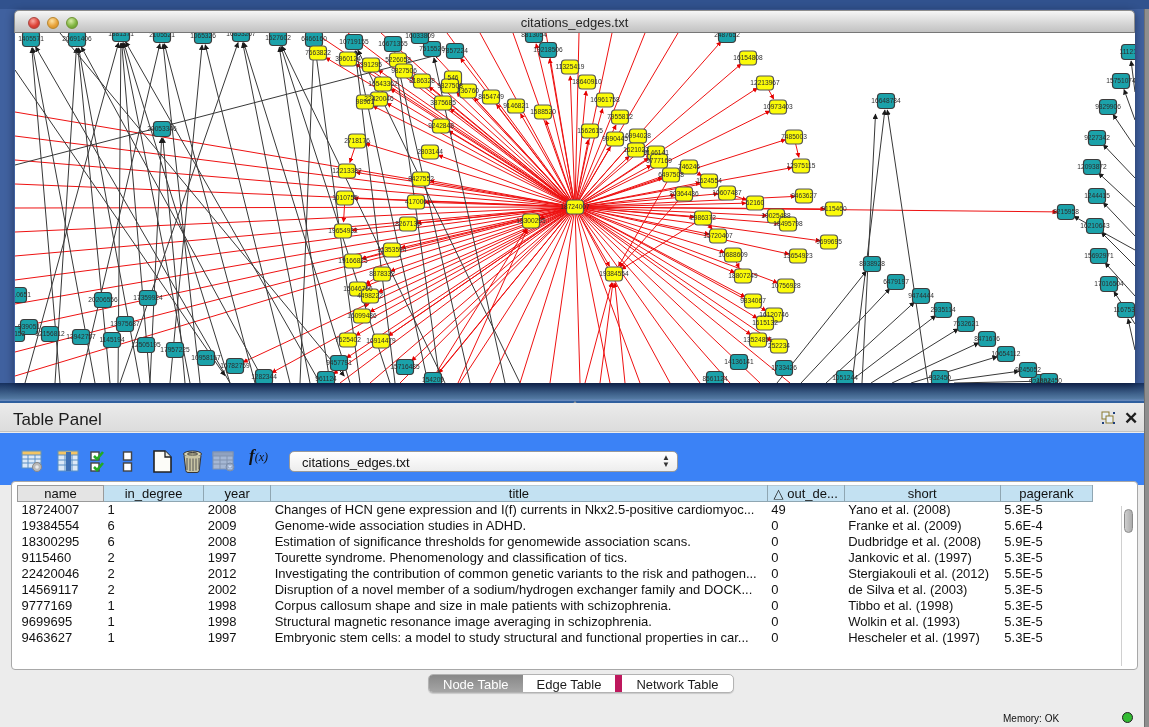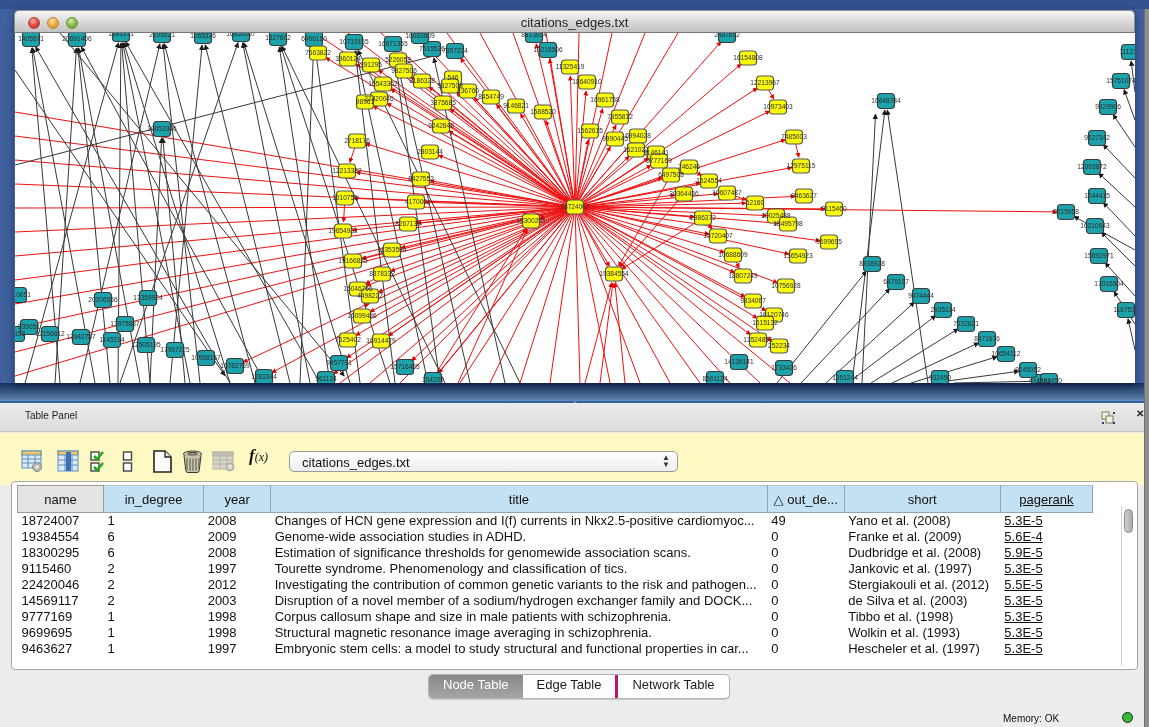--- a/index.html
+++ b/index.html
@@ -18,40 +18,40 @@
 #canvas { position:absolute; left:15px; top:33px; width:1120px; height:350px; background:#fff; overflow:hidden; }
 #graph { position:absolute; left:0; top:0; }
 .r { stroke:#ee1111; stroke-width:1; }
 .b { stroke:#383838; stroke-width:1; }
 .nt { fill:#1ba2aa; stroke:#3c3c3c; stroke-width:1.2; }
 .ny { fill:#fbfb09; stroke:#565656; stroke-width:1.2; }
 .nl { font-size:6.6px; fill:#2d2d2d; text-anchor:middle; font-family:"Liberation Sans",sans-serif; }
 #splitarrow { position:absolute; left:571px; top:401px; width:0; height:0; border-left:4px solid transparent; border-right:4px solid transparent; border-bottom:5px solid #9a9a9a; }
 #panel { position:absolute; left:0; top:403px; width:1149px; height:324px; background:#ececec; }
 #phead { position:absolute; left:0; top:0; width:1149px; height:29px; background:linear-gradient(#ebebeb,#dcdcdc); border-bottom:1px solid #c2c2c2; }
-#phead span { position:absolute; left:13px; top:7px; font-size:10px; color:#1c1c1c;margin-left:12px; }
+#phead span { position:absolute; left:13px; top:7px; font-size:17px; color:#1c1c1c; }
 #floatico { position:absolute; left:1101px; top:8px; width:15px; height:14px; }
 #closex { position:absolute; left:1124px; top:5px; font-size:15px; font-weight:bold; color:#000; }
-#toolbar { position:absolute; left:0; top:30px; width:1149px; height:52px; background:#fef9c3; }
+#toolbar { position:absolute; left:0; top:30px; width:1149px; height:52px; background:#3b82f6; }
 .ico { position:absolute; top:17px; }
 #dropdown { position:absolute; left:289px; top:18px; width:389px; height:21px; background:linear-gradient(#ffffff,#ededed); border:1px solid #9a9a9a; border-radius:5px; font-size:13px; color:#111; padding:3px 0 0 12px; }
 #ddsteppers { position:absolute; left:662px; top:21px; font-size:8px; color:#333; line-height:7px; }
 #tablebox { position:absolute; left:11px; top:78px; width:1127px; height:189px; background:#fff; border:1px solid #a8a8a8; border-radius:4px; overflow:hidden; }
 table { border-collapse:collapse; table-layout:fixed; width:1076px; margin-left:5px; margin-top:3px; }
-th { background:#c3e1f2; border:1px solid #8fa6b2; border-top-color:#b5c8d2; font-weight:normal; font-size:13px; color:#111; height:27px; padding:0;text-align:center; }
+th { background:#c3e1f2; border:1px solid #8fa6b2; border-top-color:#b5c8d2; font-weight:normal; font-size:13px; color:#111; height:16px; padding:0;text-align:center; }
 th.c1 { background:#e4e4e4; border-color:#9a9a9a; }
 td { font-size:13px; color:#111; height:16px; padding:0 0 0 4px; white-space:nowrap; overflow:hidden; }
 .c1 { width:86px; } .c2 { width:100px; } .c3 { width:67px; } .c4 { width:496px;margin-top:20px; }
-.c5 { width:77px; } .c6 { width:156px; } .c7 { width:92px;text-decoration:underline; }
+.c5 { width:77px; } .c6 { width:156px; } .c7 { width:92px; }
 #vscroll { position:absolute; right:3px; top:24px; width:13px; height:160px; border-left:1px solid #d0d0d0; }
 #vthumb { position:absolute; left:2px; top:3px; width:9px; height:24px; background:linear-gradient(90deg,#cfcfcf,#ababab); border:1px solid #8a8a8a; border-radius:5px; }
-#tabs { position:absolute; left:428px; top:271px; height:25px; border:1px solid #b3b3b3; border-radius:5px; background:#fff; box-shadow:0 1px 1px rgba(0,0,0,.15); font-size:13px; display:flex; }
+#tabs { position:absolute; left:428px; top:271px; height:19px; border:1px solid #b3b3b3; border-radius:5px; background:#fff; box-shadow:0 1px 1px rgba(0,0,0,.15); font-size:13px; display:flex; }
 #tabs div { padding:2px 14px 0 14px; color:#1c1c1c; }
 #tab1 { background:linear-gradient(#888,#a5a5a5); color:#fff !important; border-radius:4px 0 0 4px; }
-#tab2 { border-right:3px solid #be185d; }
+#tab2 { border-right:7px solid #be185d; }
 #memtext { position:absolute; left:1003px; top:310px; font-size:10px; color:#111; }
 #memdot { position:absolute; left:1122px; top:309px; width:11px; height:11px; border-radius:50%; background:#33bb33; border:1.5px solid #222; }
 svg text { user-select:none; }
 </style></head>
 <body>
 <div id="desk"></div>
 <div id="topbar"></div>
 <div id="shadowband"></div>
 <div id="blueline"></div>
 <div id="win">
@@ -659,21 +659,21 @@
             <td class="c2">2</td>
             <td class="c3">2012</td>
             <td class="c4">Investigating the contribution of common genetic variants to the risk and pathogen...</td>
             <td class="c5">0</td>
             <td class="c6">Stergiakouli et al. (2012)</td>
             <td class="c7">5.5E-5</td>
           </tr>
 <tr>
             <td class="c1">14569117</td>
             <td class="c2">2</td>
-            <td class="c3">2003</td>
+            <td class="c3">2002</td>
             <td class="c4">Disruption of a novel member of a sodium/hydrogen exchanger family and DOCK...</td>
             <td class="c5">0</td>
             <td class="c6">de Silva et al. (2003)</td>
             <td class="c7">5.3E-5</td>
           </tr>
 <tr>
             <td class="c1">9777169</td>
             <td class="c2">1</td>
             <td class="c3">1998</td>
             <td class="c4">Corpus callosum shape and size in male patients with schizophrenia.</td>

